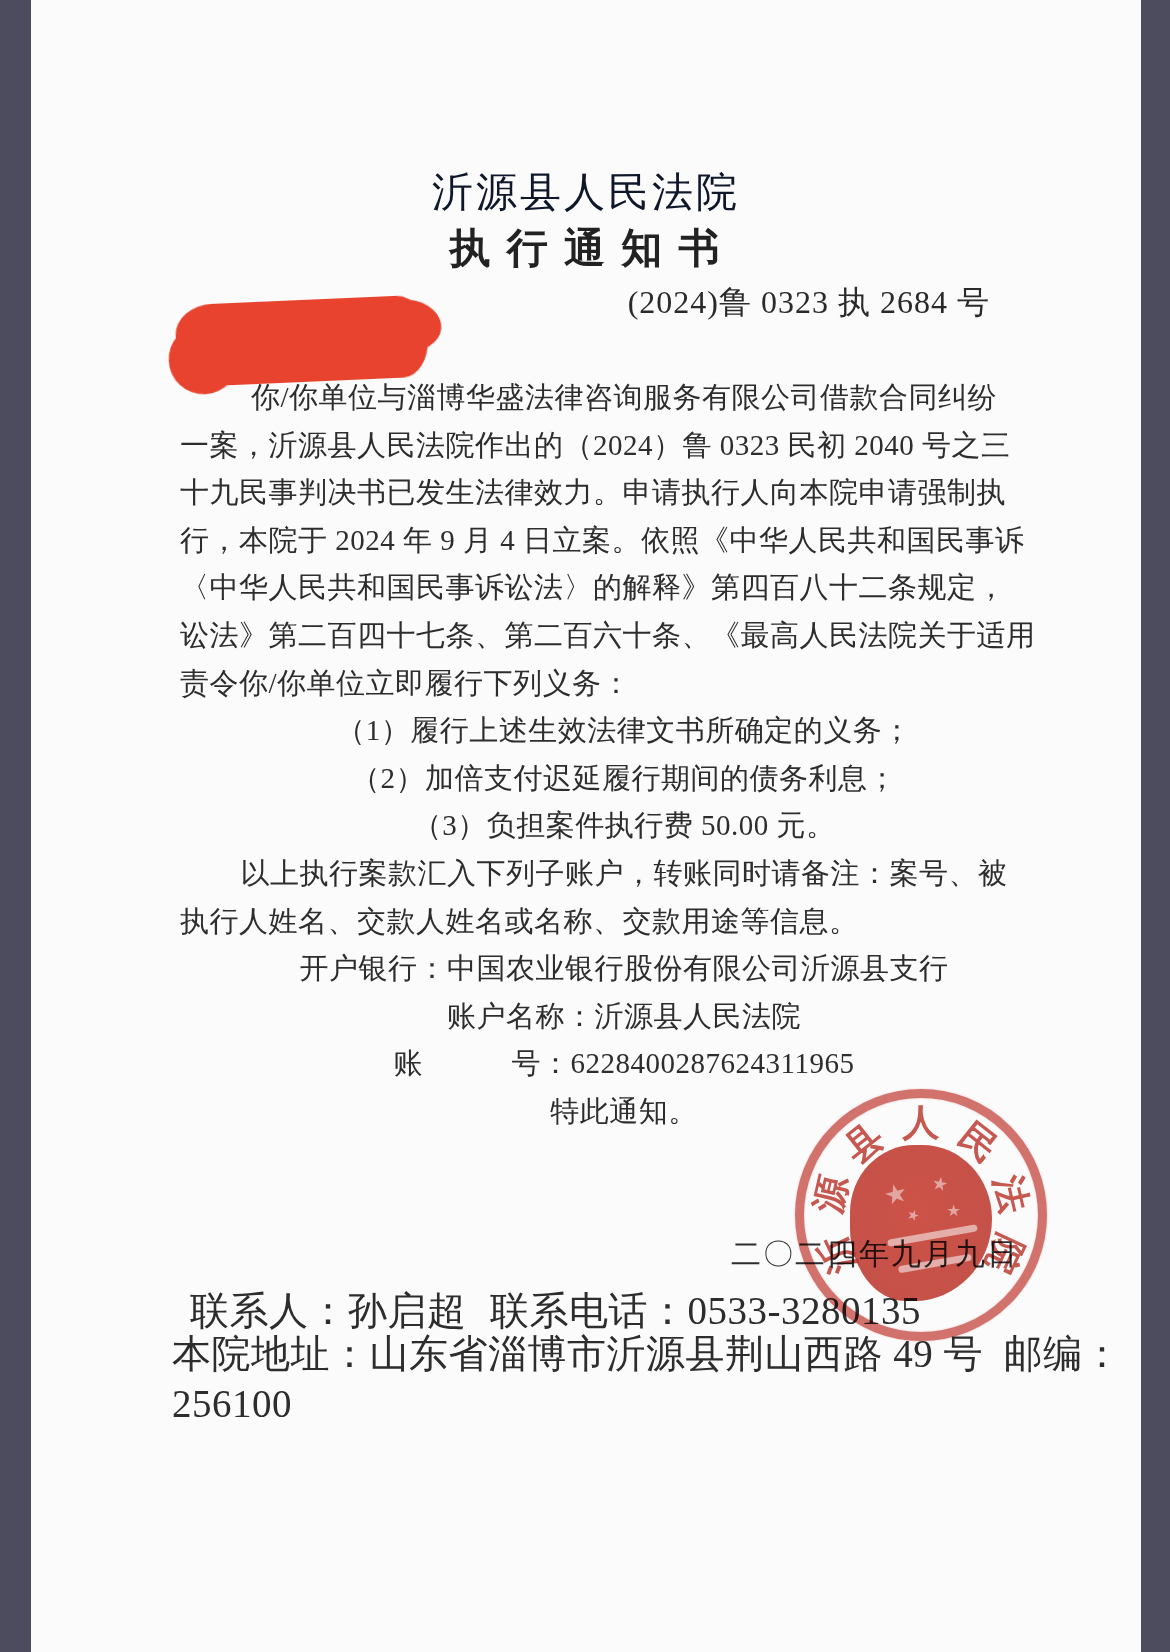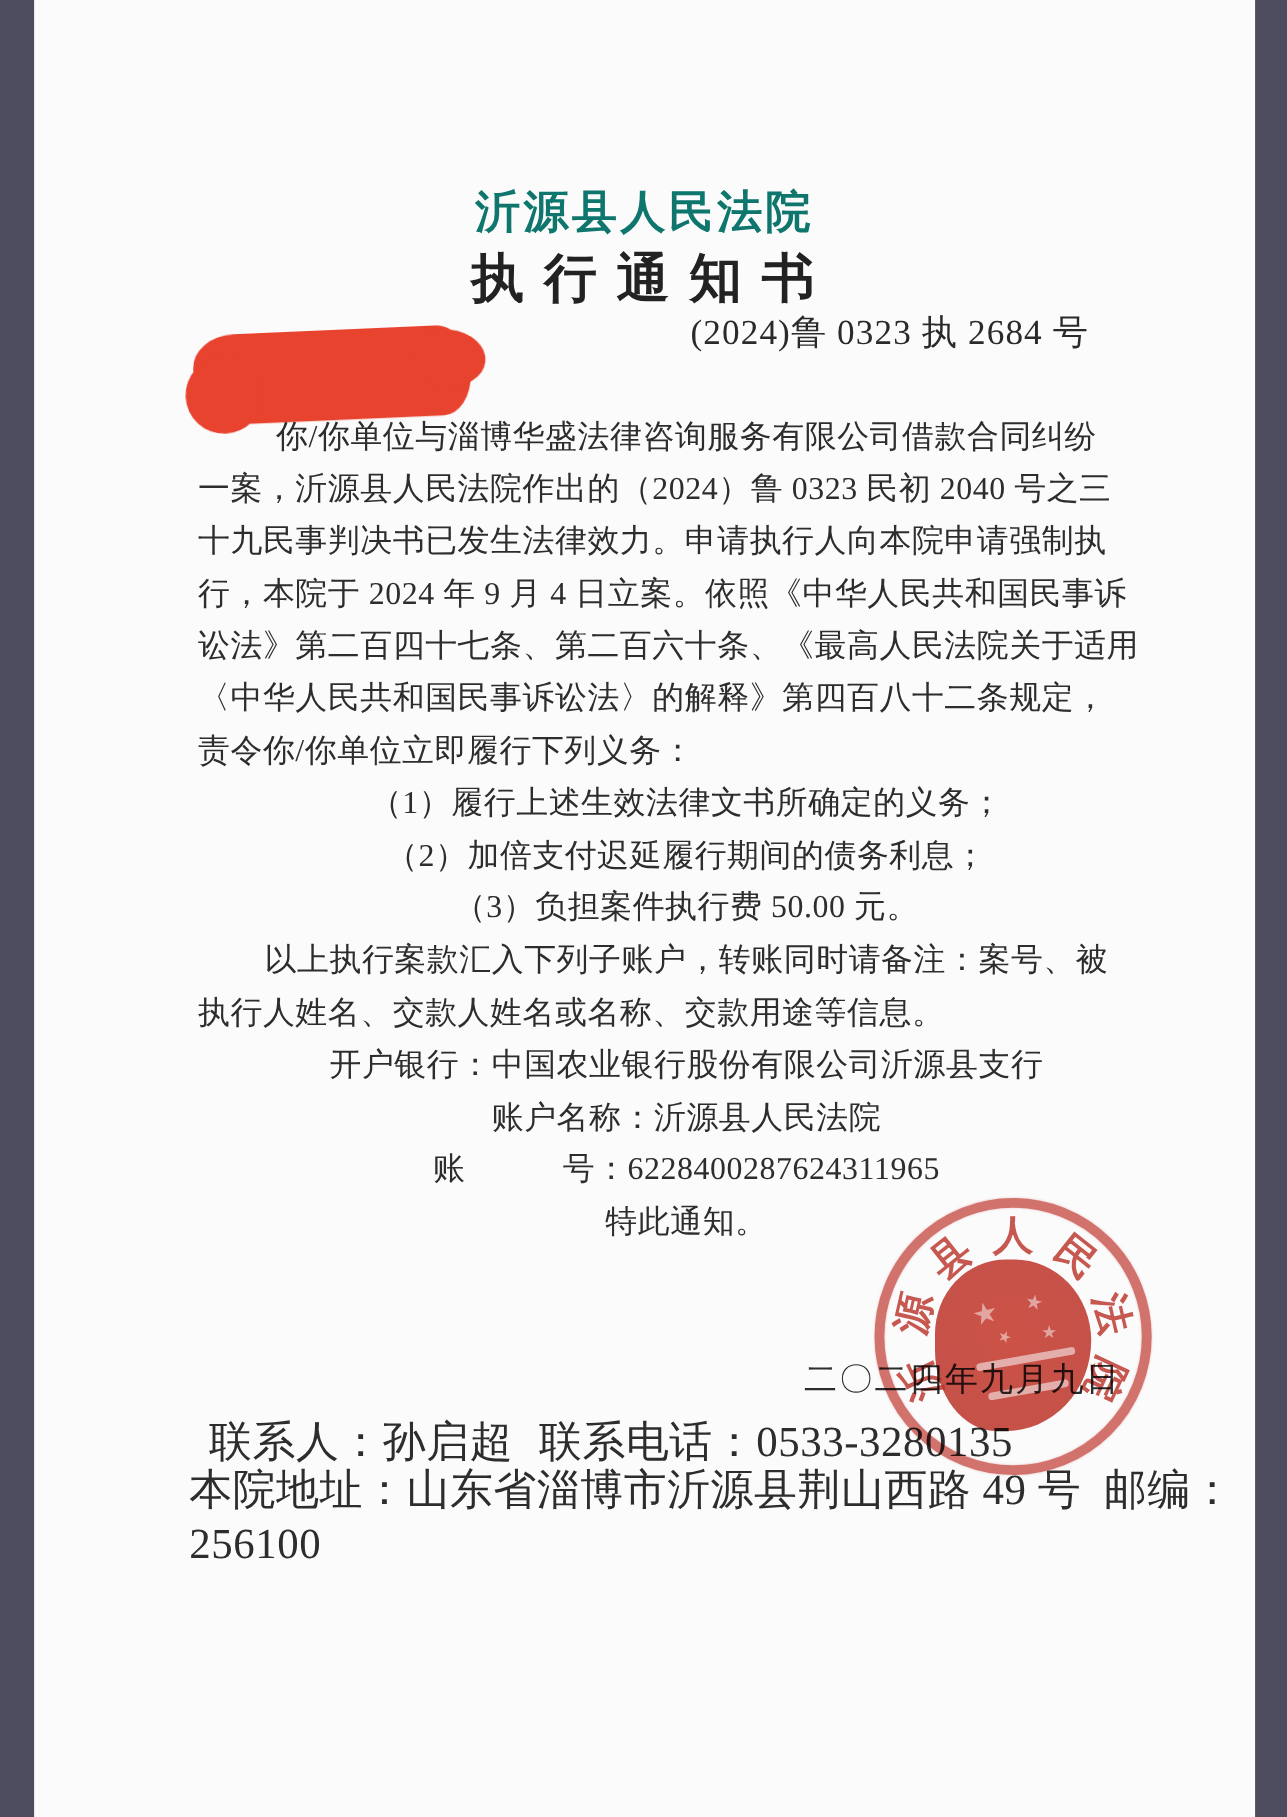--- a/index.html
+++ b/index.html
@@ -10,25 +10,25 @@
   }
   .side-bar{position:absolute;top:0;height:1652px;background:#4c4c5e;}
   .side-bar.left{left:0;width:31px;border-right:1px solid #3e3e4e;}
   .side-bar.right{right:0;width:29px;border-left:1px solid #3e3e4e;}
   .paper{
     position:absolute;left:31px;top:0;width:1110px;height:1652px;
     background:#fbfbfc;overflow:hidden;color:#2e2e2e;
   }
   .court-name{
     position:absolute;top:165px;left:0;width:100%;text-align:center;
-    font-size:41px;font-weight:700;letter-spacing:3px;color:#0f766e;
+    font-size:41px;font-weight:400;letter-spacing:3px;color:#0f172a;
   }
   .doc-title{
     position:absolute;top:221px;left:0;width:100%;text-align:center;
-    font-size:48px;font-weight:600;letter-spacing:3px;color:#222;
+    font-size:41px;font-weight:600;letter-spacing:3px;color:#222;
   }
   .case-number{
     position:absolute;top:281px;right:151px;
     font-size:32px;letter-spacing:1px;color:#2a2a2a;
   }
   .redaction{
     position:absolute;left:145px;top:300px;width:252px;height:82px;
     background:#e8432f;transform:rotate(-2.5deg);
     border-radius:38px 30px 26px 46px / 30px 42px 38px 34px;
     filter:blur(.6px);
@@ -102,22 +102,22 @@
 
   <div class="case-number">(2024)鲁 0323 执 2684 号</div>
 
   <div class="redaction"></div>
 
   <div class="body-text">
       <div class="line indent">你/你单位与淄博华盛法律咨询服务有限公司借款合同纠纷</div>
       <div class="line">一案，沂源县人民法院作出的（2024）鲁 0323 民初 2040 号之三</div>
       <div class="line">十九民事判决书已发生法律效力。申请执行人向本院申请强制执</div>
       <div class="line">行，本院于 2024 年 9 月 4 日立案。依照《中华人民共和国民事诉</div>
+      <div class="line">〈中华人民共和国民事诉讼法〉的解释》第四百八十二条规定，</div>
       <div class="line">讼法》第二百四十七条、第二百六十条、《最高人民法院关于适用</div>
-      <div class="line">〈中华人民共和国民事诉讼法〉的解释》第四百八十二条规定，</div>
       <div class="line">责令你/你单位立即履行下列义务：</div>
       <div class="line indent">（1）履行上述生效法律文书所确定的义务；</div>
       <div class="line indent">（2）加倍支付迟延履行期间的债务利息；</div>
       <div class="line indent">（3）负担案件执行费 50.00 元。</div>
       <div class="line indent">以上执行案款汇入下列子账户，转账同时请备注：案号、被</div>
       <div class="line">执行人姓名、交款人姓名或名称、交款用途等信息。</div>
       <div class="line indent">开户银行：中国农业银行股份有限公司沂源县支行</div>
       <div class="line indent">账户名称：沂源县人民法院</div>
       <div class="line indent">账　　　号：6228400287624311965</div>
       <div class="line indent">特此通知。</div>

